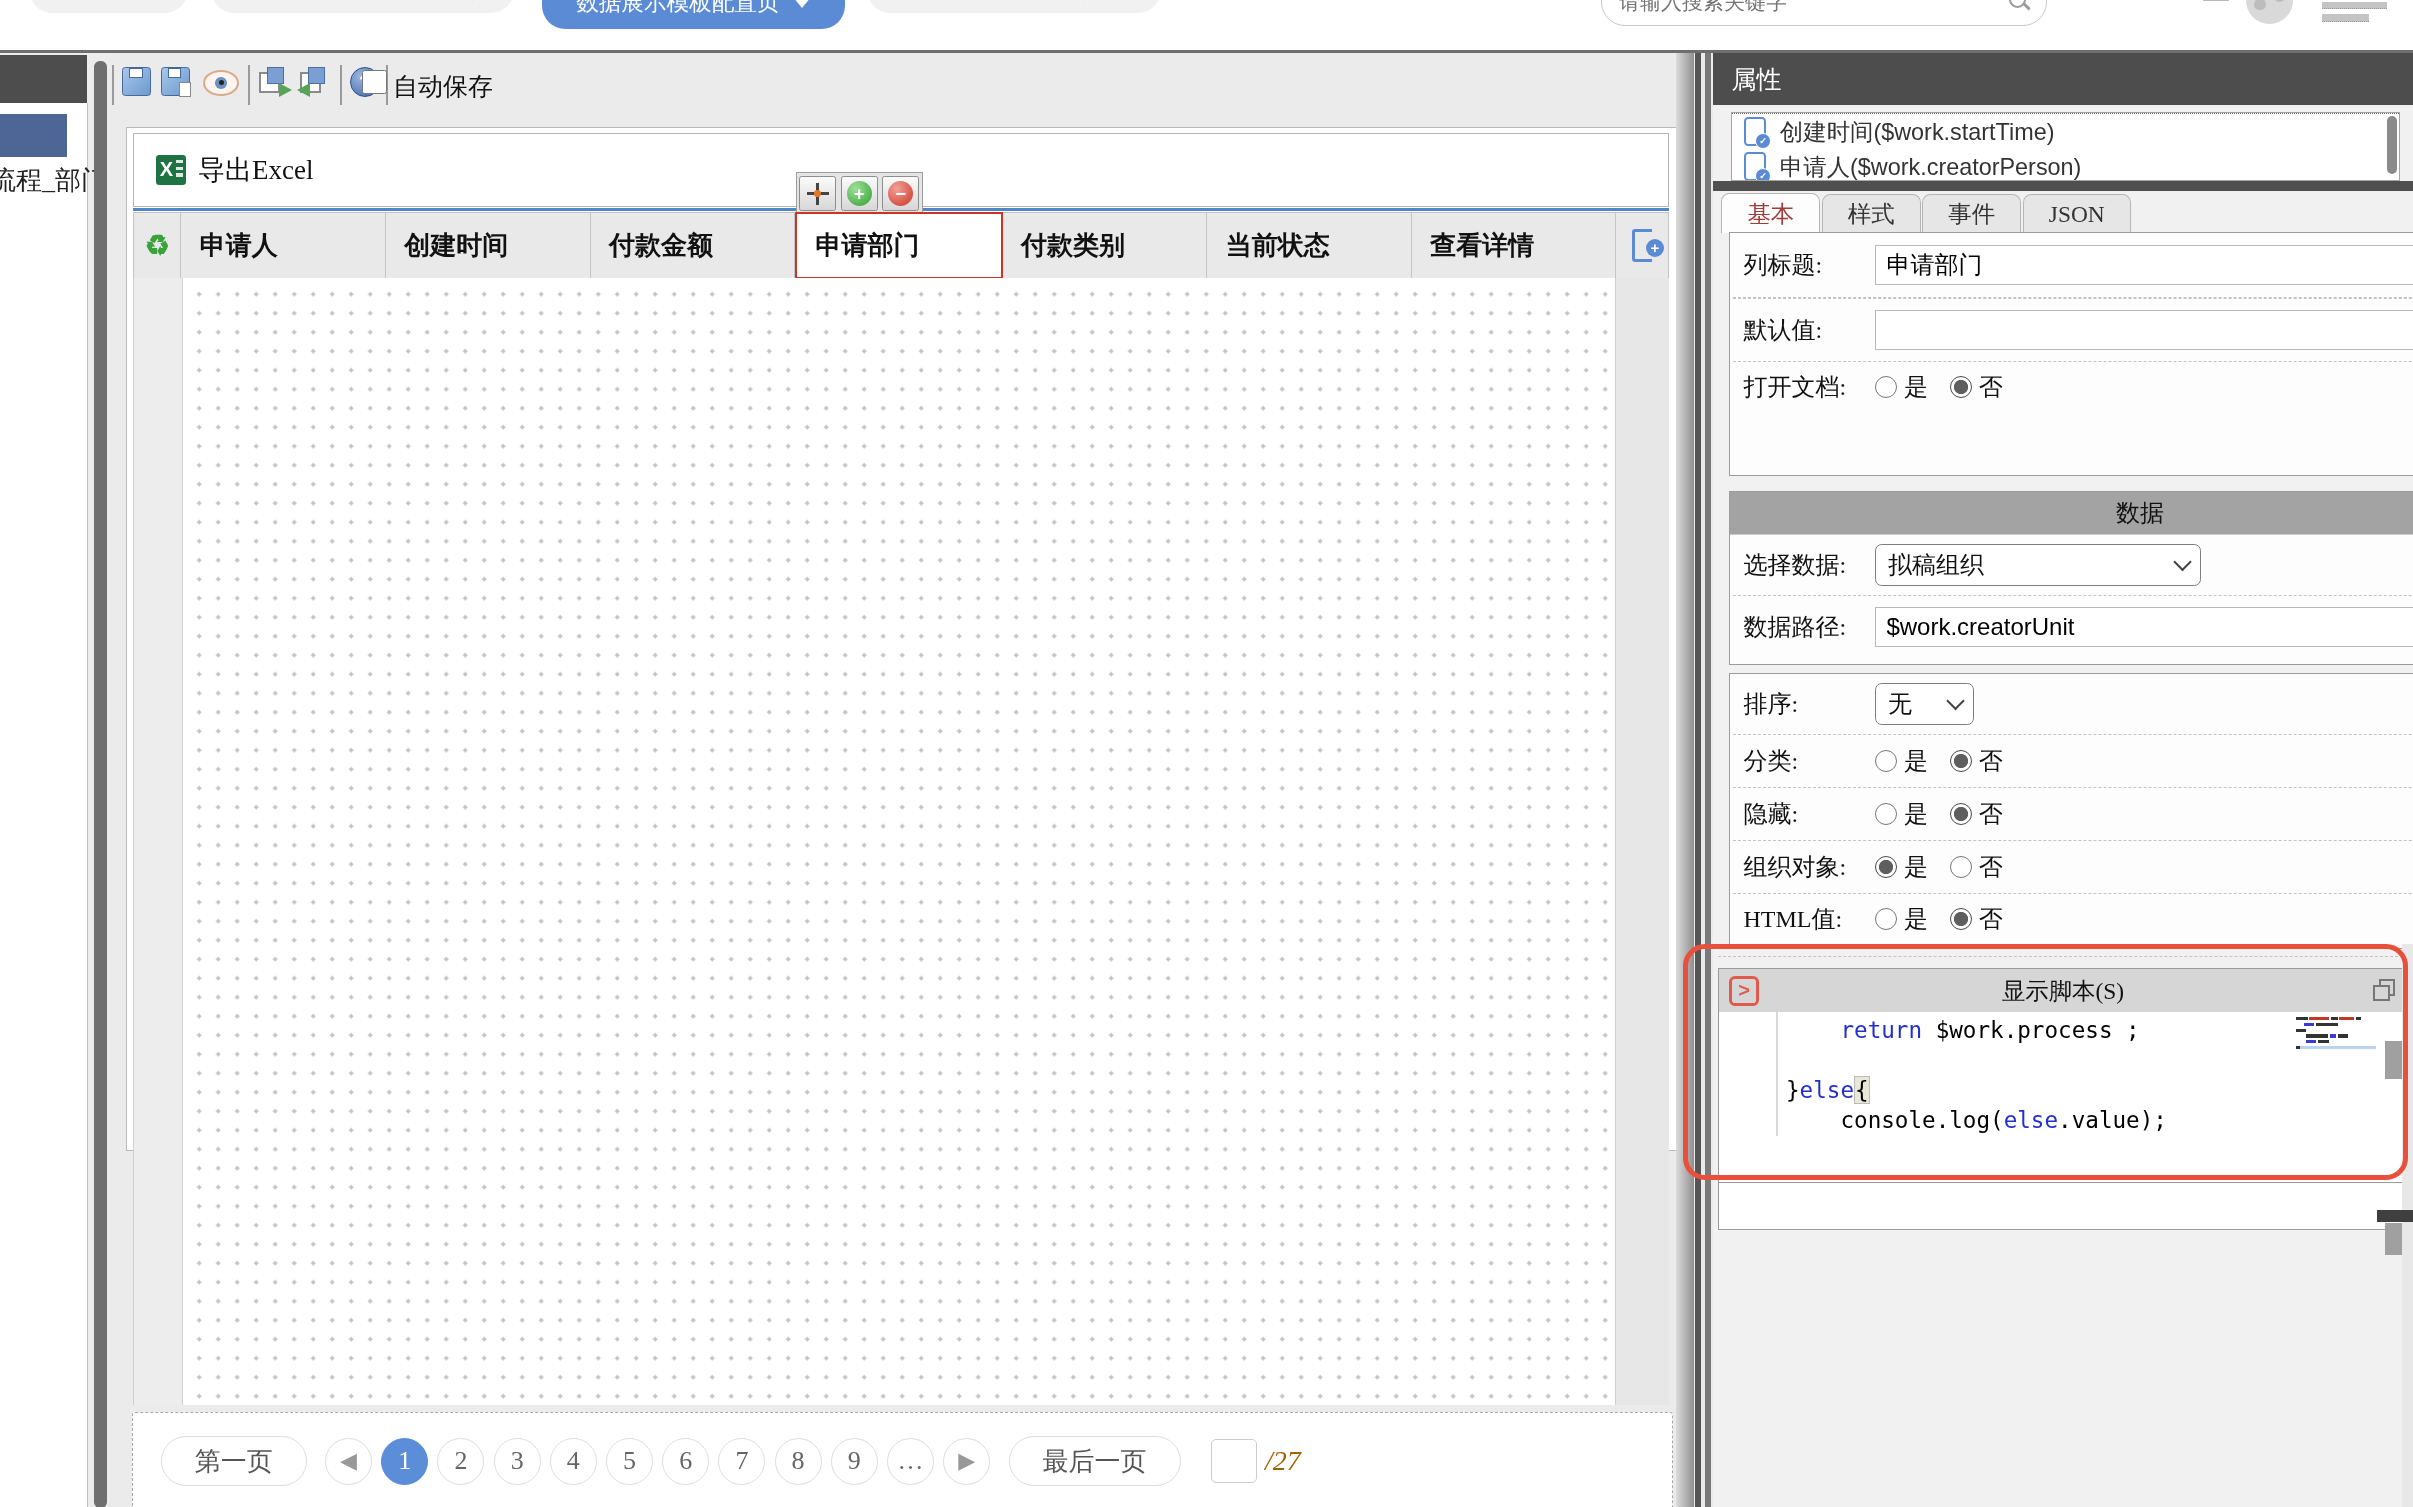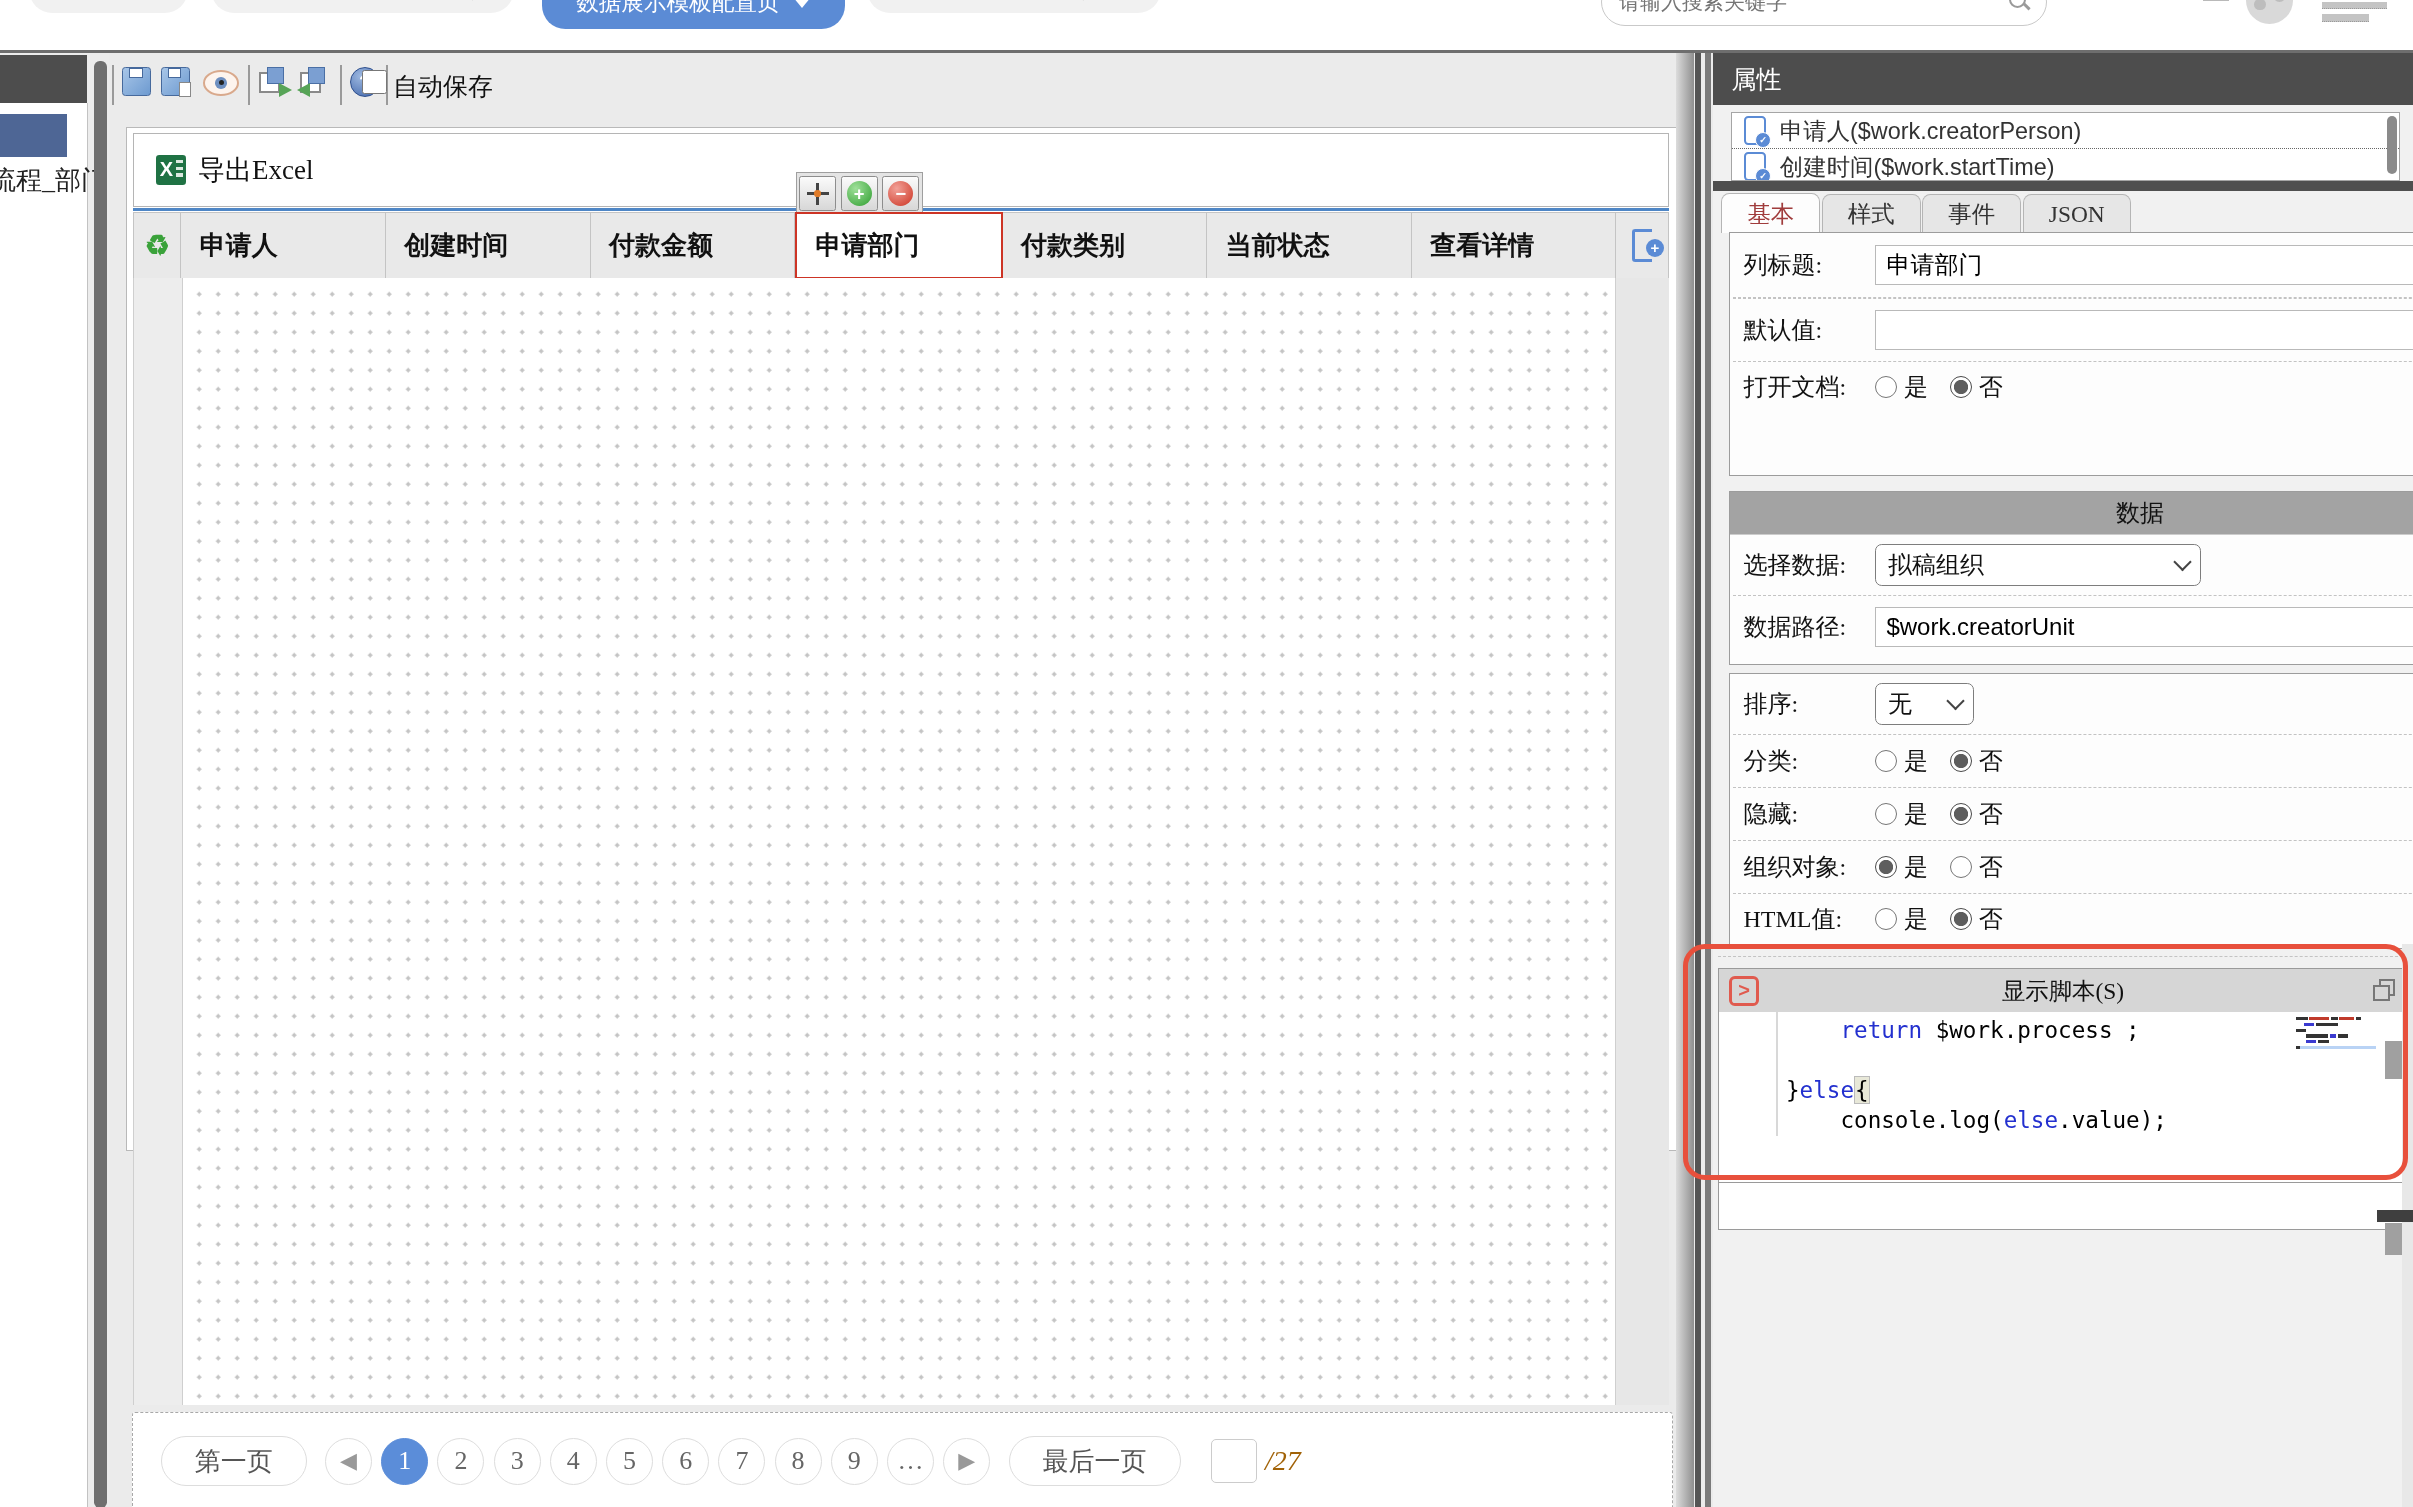--- a/index.html
+++ b/index.html
@@ -380,27 +380,27 @@
   <div id="split-shadow"></div>
   <div class="split-line" style="left:1695px;"></div>
   <div class="split-line" style="left:1705px;background:#7a7a7a;"></div>
 
   <div id="rpanel">
     <div id="rp-title">
         <span>属性</span>
       </div>
 
     <div id="fieldlist">
+      <div class="fl-item fl-sep">
+        <span class="doc-icon"></span>
+        <span>创建时间($work.startTime)</span>
+      </div>
       <div class="fl-item">
         <span class="doc-icon"></span>
         <span>申请人($work.creatorPerson)</span>
-      </div>
-      <div class="fl-item fl-sep">
-        <span class="doc-icon"></span>
-        <span>创建时间($work.startTime)</span>
       </div>
     </div>
     <div id="fl-thumb"></div>
     <div id="rp-split"></div>
 
     <div id="rp-tabs">
       <div class="rp-tab active">
           <span>基本</span>
         </div>
       <div class="rp-tab">

